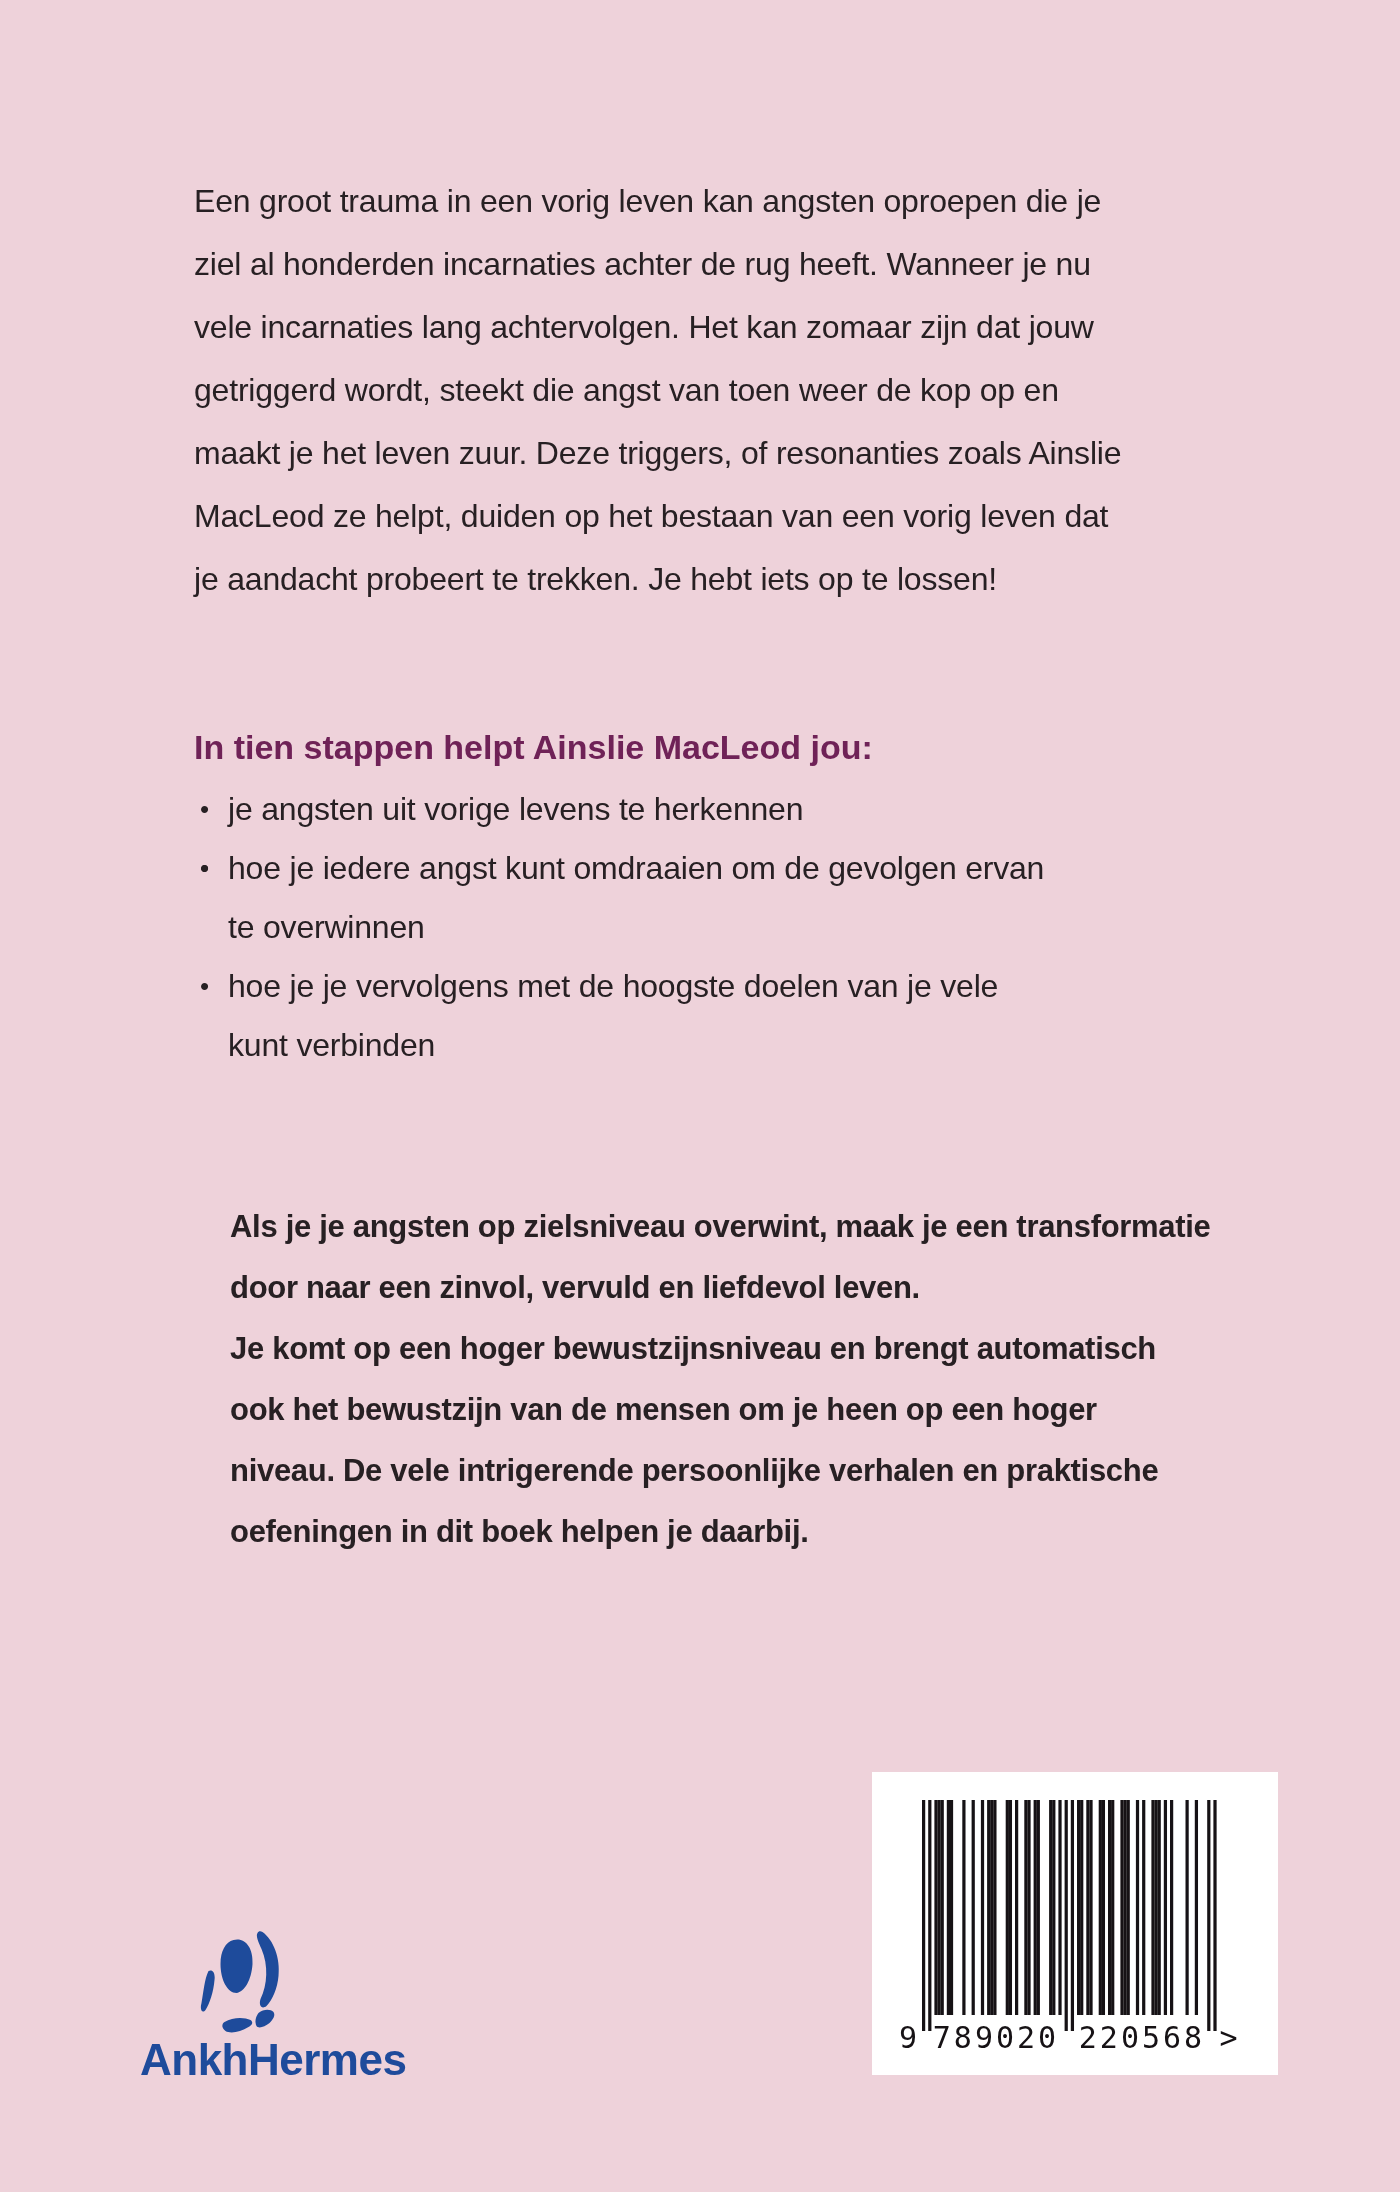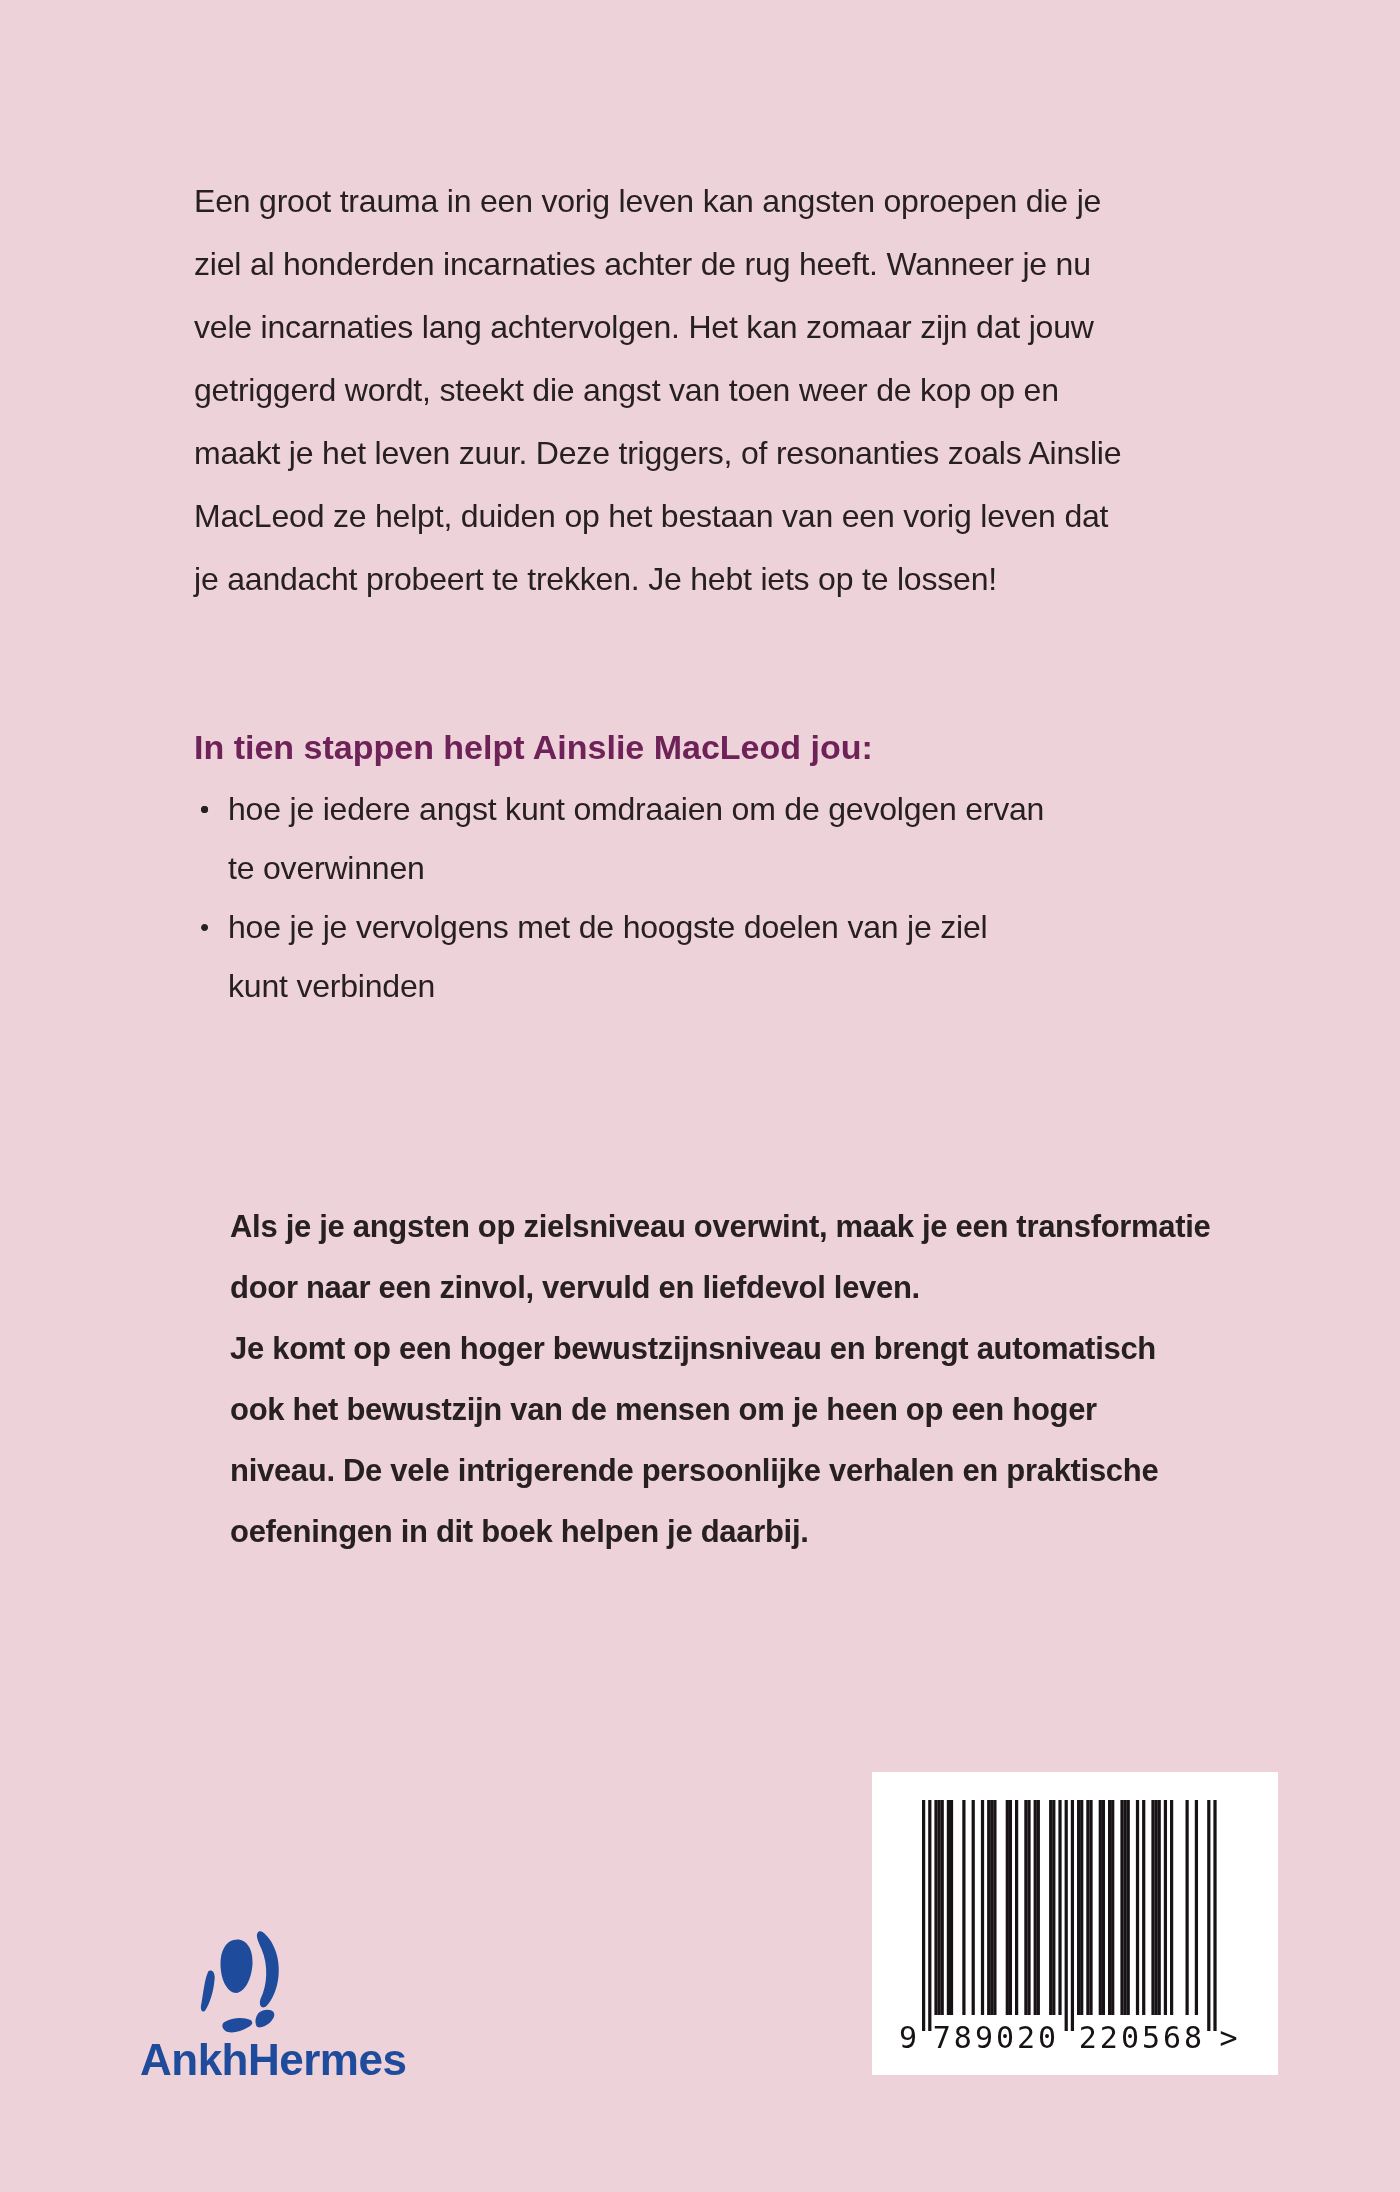--- a/index.html
+++ b/index.html
@@ -41,32 +41,33 @@
     <div class="line">maakt je het leven zuur. Deze triggers, of resonanties zoals Ainslie</div>
     <div class="line">MacLeod ze helpt, duiden op het bestaan van een vorig leven dat</div>
     <div class="line">je aandacht probeert te trekken. Je hebt iets op te lossen!</div>
   </div>
 
   <div class="text-block steps-heading">In tien stappen helpt Ainslie MacLeod jou:</div>
 
   <ul class="text-block bullets">
     <li>
       <span class="dot">•</span>
+      <span class="btxt">je angsten uit vorige levens te herkennen</span>
     </li>
     <li>
       <span class="dot">•</span>
     </li>
     <li>
       <span class="dot">•</span>
       <span class="btxt">hoe je iedere angst kunt omdraaien om de gevolgen ervan
 te overwinnen</span>
     </li>
     <li>
       <span class="dot">•</span>
-      <span class="btxt">hoe je je vervolgens met de hoogste doelen van je ziel
+      <span class="btxt">hoe je je vervolgens met de hoogste doelen van je vele
 kunt verbinden</span>
     </li>
   </ul>
 
   <div class="text-block para2">
     <div class="line">Als je je angsten op zielsniveau overwint, maak je een transformatie</div>
     <div class="line">door naar een zinvol, vervuld en liefdevol leven.</div>
     <div class="line">Je komt op een hoger bewustzijnsniveau en brengt automatisch</div>
     <div class="line">ook het bewustzijn van de mensen om je heen op een hoger</div>
     <div class="line">niveau. De vele intrigerende persoonlijke verhalen en praktische</div>

